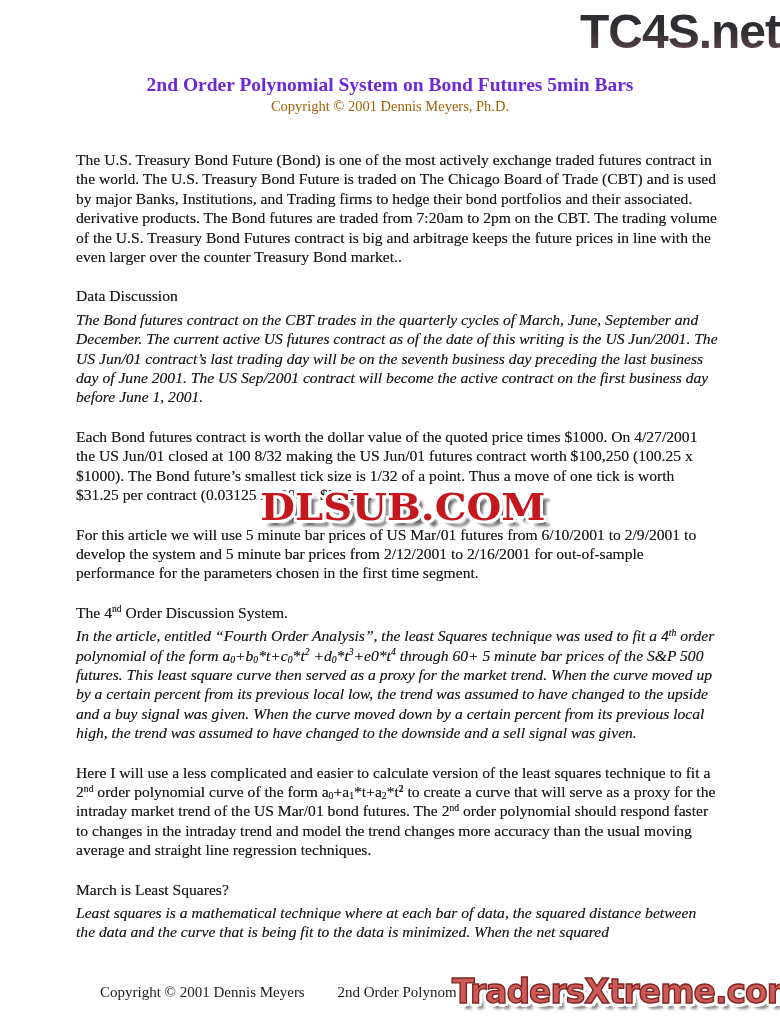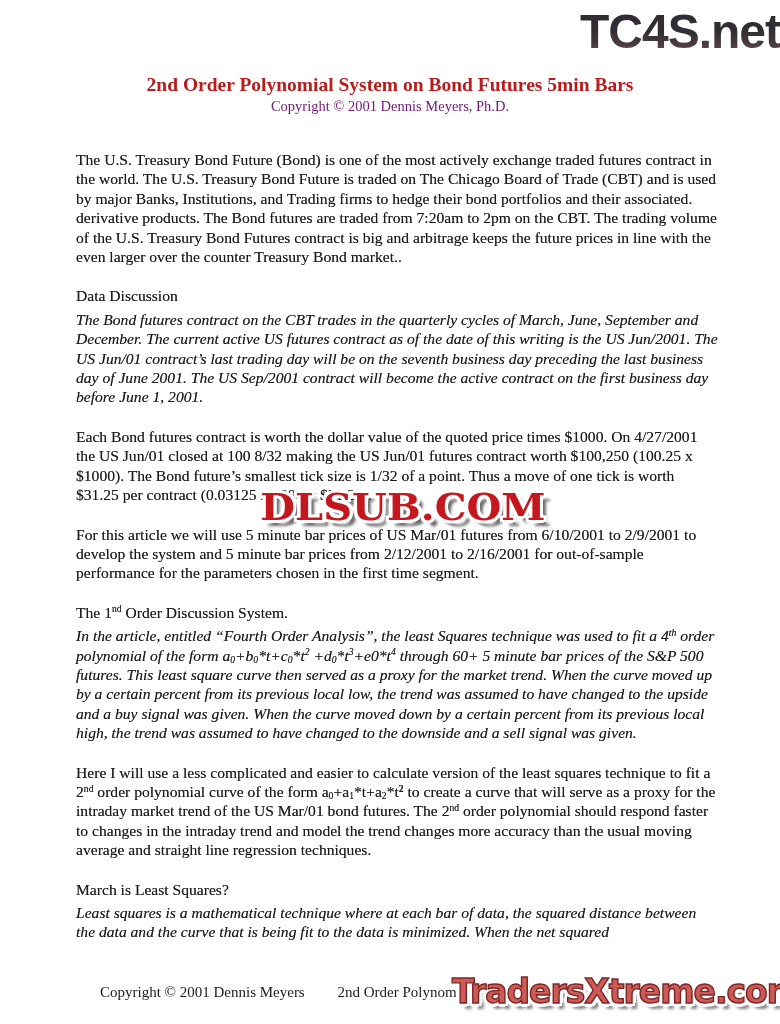--- a/index.html
+++ b/index.html
@@ -19,22 +19,22 @@
     font-family:"Liberation Sans", sans-serif;
     font-weight:bold; font-size:48px; letter-spacing:-1px;
     background:linear-gradient(180deg,#312e33 48%, #4b3c3f 74%, #95615d 100%);
     -webkit-background-clip:text; background-clip:text;
     color:transparent; -webkit-text-fill-color:transparent;
     white-space:nowrap;
   }
 
   
   .title-block { position:absolute; top:74px; left:0; width:100%; text-align:center; }
-  .doc-title { font-size:19.5px; font-weight:bold; color:#b91c1c; }
-  .doc-subtitle { font-size:14.5px; margin-top:2px; color:#701a75; }
+  .doc-title { font-size:19.5px; font-weight:bold; color:#6d28d9; }
+  .doc-subtitle { font-size:14.5px; margin-top:2px; color:#a16207; }
 
   
   .doc {
     position:absolute; top:150px; left:76px; width:642px;
     font-size:15.6px; line-height:19.4px;
     text-shadow:0 0 .4px rgba(0,0,0,.55);
   }
   .doc p { margin:0 0 20px 0; }
   .doc h3 { font-size:15.6px; font-weight:normal; margin:6px 0 0 0; }
   .doc h3 + p { margin-top:4px;font-style:italic; }
@@ -96,21 +96,21 @@
   <div class="doc">
     <p>The U.S. Treasury Bond Future (Bond) is one of the most actively exchange traded futures contract in the world.  The U.S. Treasury Bond Future is traded on The Chicago Board of Trade (CBT) and is used by major Banks, Institutions, and Trading firms to hedge their bond portfolios and their associated. derivative products.  The Bond futures are traded from 7:20am to 2pm on the CBT.  The trading volume of the U.S. Treasury Bond Futures contract is big and  arbitrage keeps the future prices in line with the even larger over the counter Treasury Bond market..</p>
 
     <h3>Data Discussion</h3>
     <p>The Bond futures contract on the CBT trades in the quarterly cycles of March, June, September and December.  The current active US futures contract as of the date of this writing is the US Jun/2001.  The US Jun/01 contract’s last trading day will be on the seventh business day preceding the last business day of June 2001.  The US Sep/2001 contract will become the active contract on the first business day before June 1, 2001.</p>
 
     <p>Each Bond futures contract is worth the dollar value of the quoted price times $1000.  On 4/27/2001 the US Jun/01 closed at 100 8/32 making the US Jun/01 futures contract worth $100,250 (100.25 x $1000).  The Bond future’s smallest tick size is 1/32 of a point.  Thus a move of one tick is worth $31.25 per contract (0.03125 x 1000 = $31.25).</p>
 
     <p>For this article we will use 5 minute bar prices of US Mar/01 futures from 6/10/2001 to 2/9/2001 to develop the system and 5 minute bar prices from 2/12/2001 to 2/16/2001 for out-of-sample performance for the parameters chosen in the first time segment.</p>
 
-    <h3><span>The 1</span><sup>nd</sup><span> Order Discussion System.</span></h3>
+    <h3><span>The 4</span><sup>nd</sup><span> Order Discussion System.</span></h3>
     <p><span>In the article, entitled “Fourth Order Analysis”, the least Squares technique was used to fit a 4</span><sup>th</sup><span> order polynomial of the form  a</span><sub>0</sub><span>+b</span><sub>0</sub><span>*t+c</span><sub>0</sub><span>*t</span><sup>2</sup><span> +d</span><sub>0</sub><span>*t</span><sup>3</sup><span>+e0*t</span><sup>4</sup><span>  through 60+ 5 minute bar prices of the S&amp;P 500 futures.  This least square curve then served as a proxy for the market trend.  When the curve moved up by a certain percent from its previous local low, the trend was assumed to have changed  to the upside and a buy signal was given.   When the curve moved down by a certain percent from its previous local high, the trend was assumed to have changed  to the downside and a sell  signal was given.</span></p>
 
     <p><span>Here I will use a less complicated and easier to calculate  version of the least squares technique to fit a 2</span><sup>nd</sup><span> order polynomial curve of the form   a</span><sub>0</sub><span>+a</span><sub>1</sub><span>*t+a</span><sub>2</sub><span>*t</span><sup class="b">2</sup><span>  to create a curve that will serve as a proxy for the intraday market trend of the US Mar/01 bond futures.  The 2</span><sup>nd</sup><span> order polynomial should respond faster to changes in the intraday trend and model the trend changes more accuracy than the usual moving average and straight line regression techniques.</span></p>
 
     <h3>March is Least Squares?</h3>
     <p>Least squares is a mathematical technique where at each bar of data, the squared distance between the data and the curve that is being fit to the data is minimized. When the net squared</p>
   </div>
 
   <div class="wm-center">DLSUB.COM</div>
 

